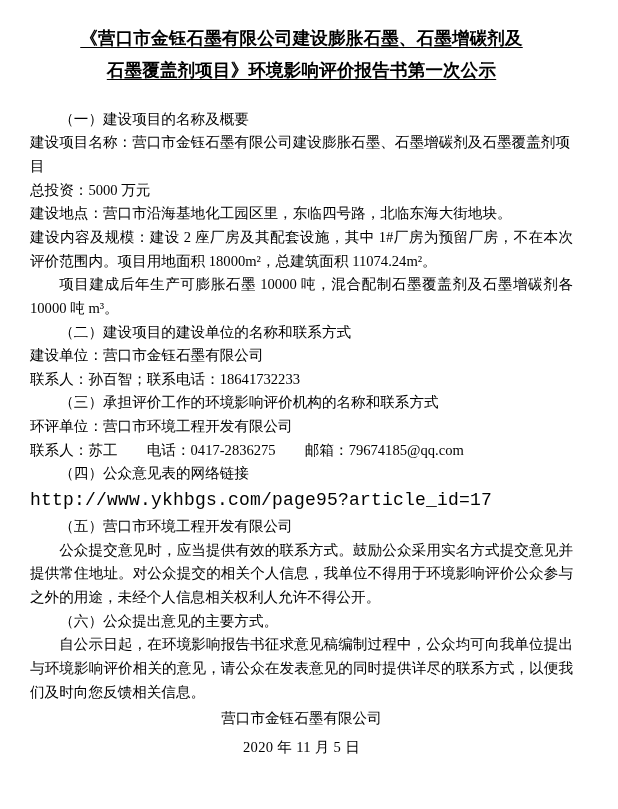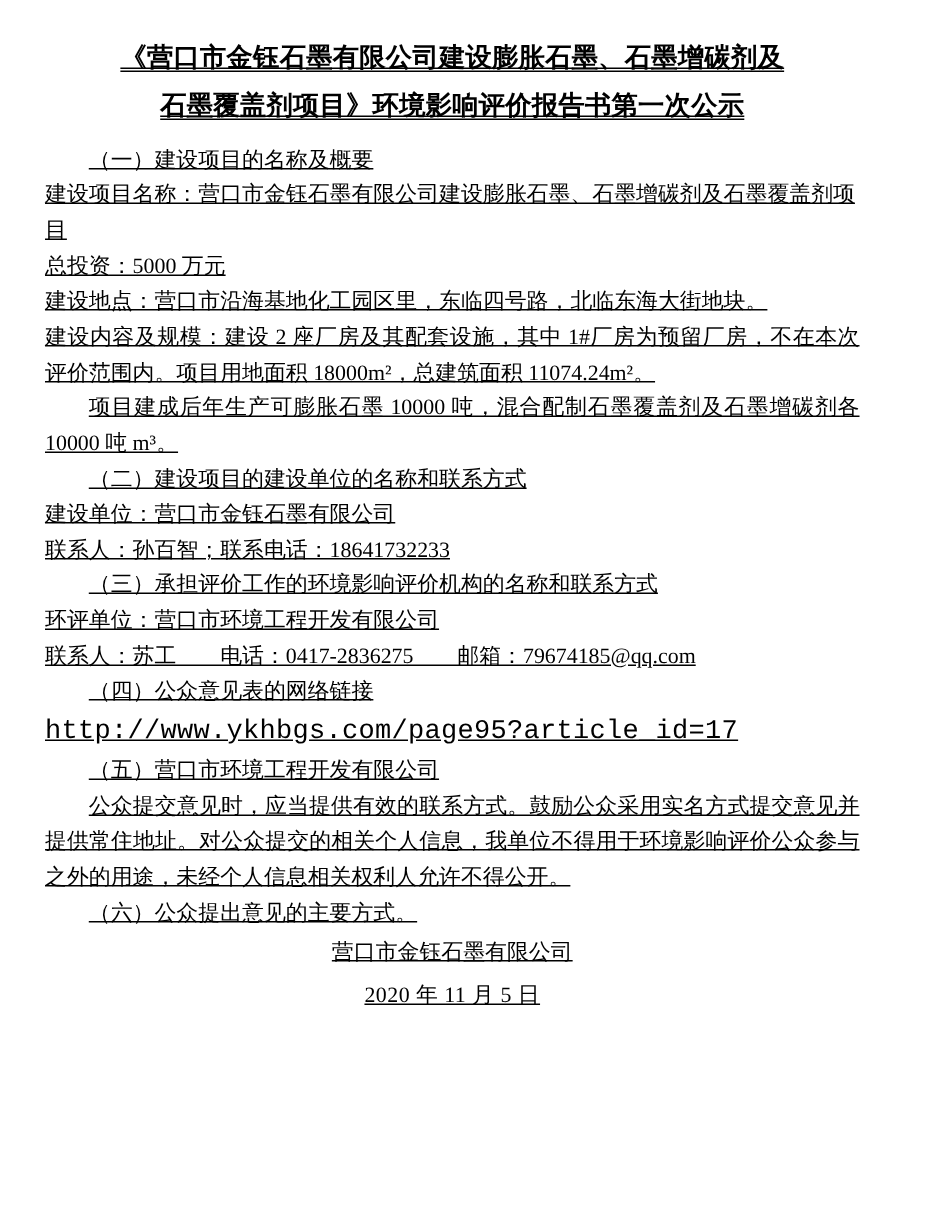--- a/index.html
+++ b/index.html
@@ -13,39 +13,38 @@
     font-family: "Liberation Serif", serif;
     color: #000000;
     overflow: hidden;
   }
   .page {
     width: 618px;
     height: 649px;
     box-sizing: border-box;
     padding: 22px 45px 10px 30px;
     position: relative;
-    text-decoration: underline;
   }
   .title {
     text-align: center;
     font-weight: bold;
     font-size: 17.5px;
     line-height: 1.85;
     letter-spacing: 0.2px;
   }
   .title .line {
     display: block;
     white-space: nowrap;
   }
   .title .u {
     text-decoration: underline;
     text-underline-offset: 3px;
   }
   .body {
-    margin-top: 9px;
+    margin-top: 21px;
     font-size: 14.6px;
     line-height: 1.62;
   }
   p {
     margin: 0;
     padding: 0;
   }
   .p-ind {
     text-indent: 2em;
   }
@@ -97,20 +96,21 @@
     <p>环评单位：营口市环境工程开发有限公司</p>
     <p>联系人：苏工　　电话：0417-2836275　　邮箱：79674185@qq.com</p>
 
     <p class="p-ind">（四）公众意见表的网络链接</p>
     <p class="mono">http://www.ykhbgs.com/page95?article_id=17</p>
 
     <p class="p-ind">（五）营口市环境工程开发有限公司</p>
     <p class="p-ind p-just">公众提交意见时，应当提供有效的联系方式。鼓励公众采用实名方式提交意见并提供常住地址。对公众提交的相关个人信息，我单位不得用于环境影响评价公众参与之外的用途，未经个人信息相关权利人允许不得公开。</p>
 
     <p class="p-ind">（六）公众提出意见的主要方式。</p>
+    <p class="p-ind p-just">自公示日起，在环境影响报告书征求意见稿编制过程中，公众均可向我单位提出与环境影响评价相关的意见，请公众在发表意见的同时提供详尽的联系方式，以便我们及时向您反馈相关信息。</p>
 
   </div>
 
   <div class="sign">
     <span class="s-line">营口市金钰石墨有限公司</span>
     <span class="s-line s2">2020 年 11 月 5 日</span>
   </div>
 
 </div>
 

